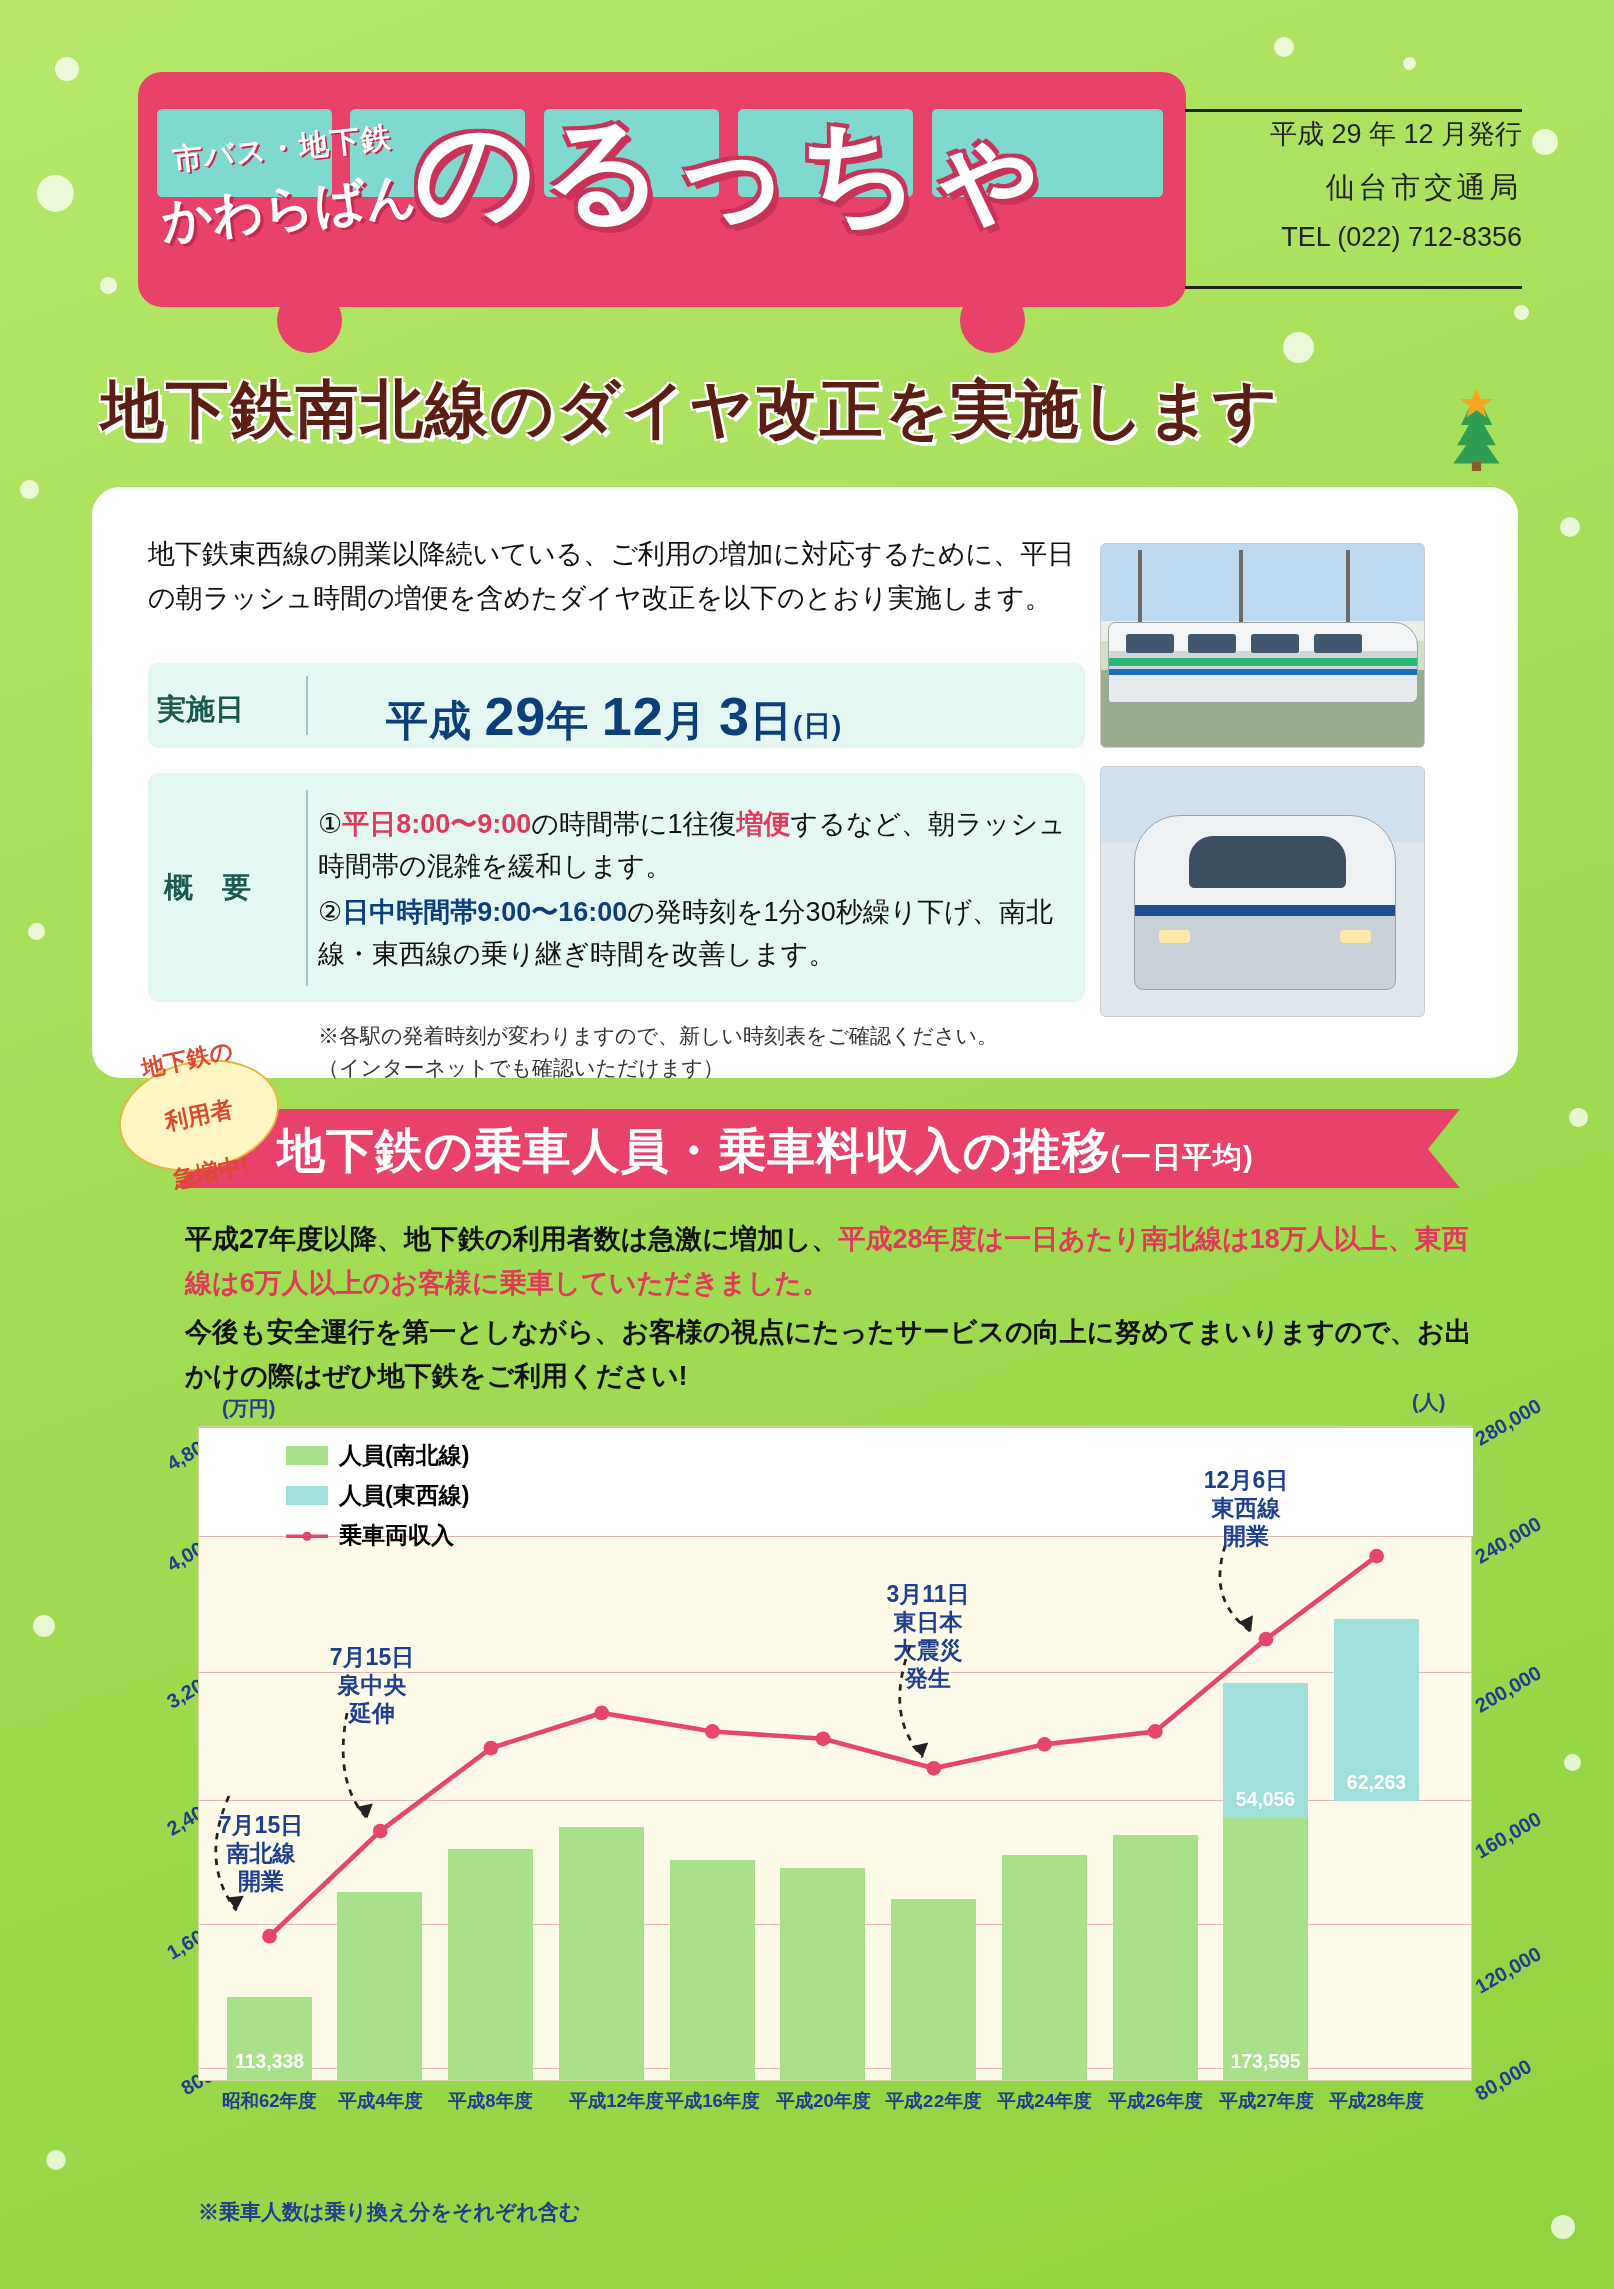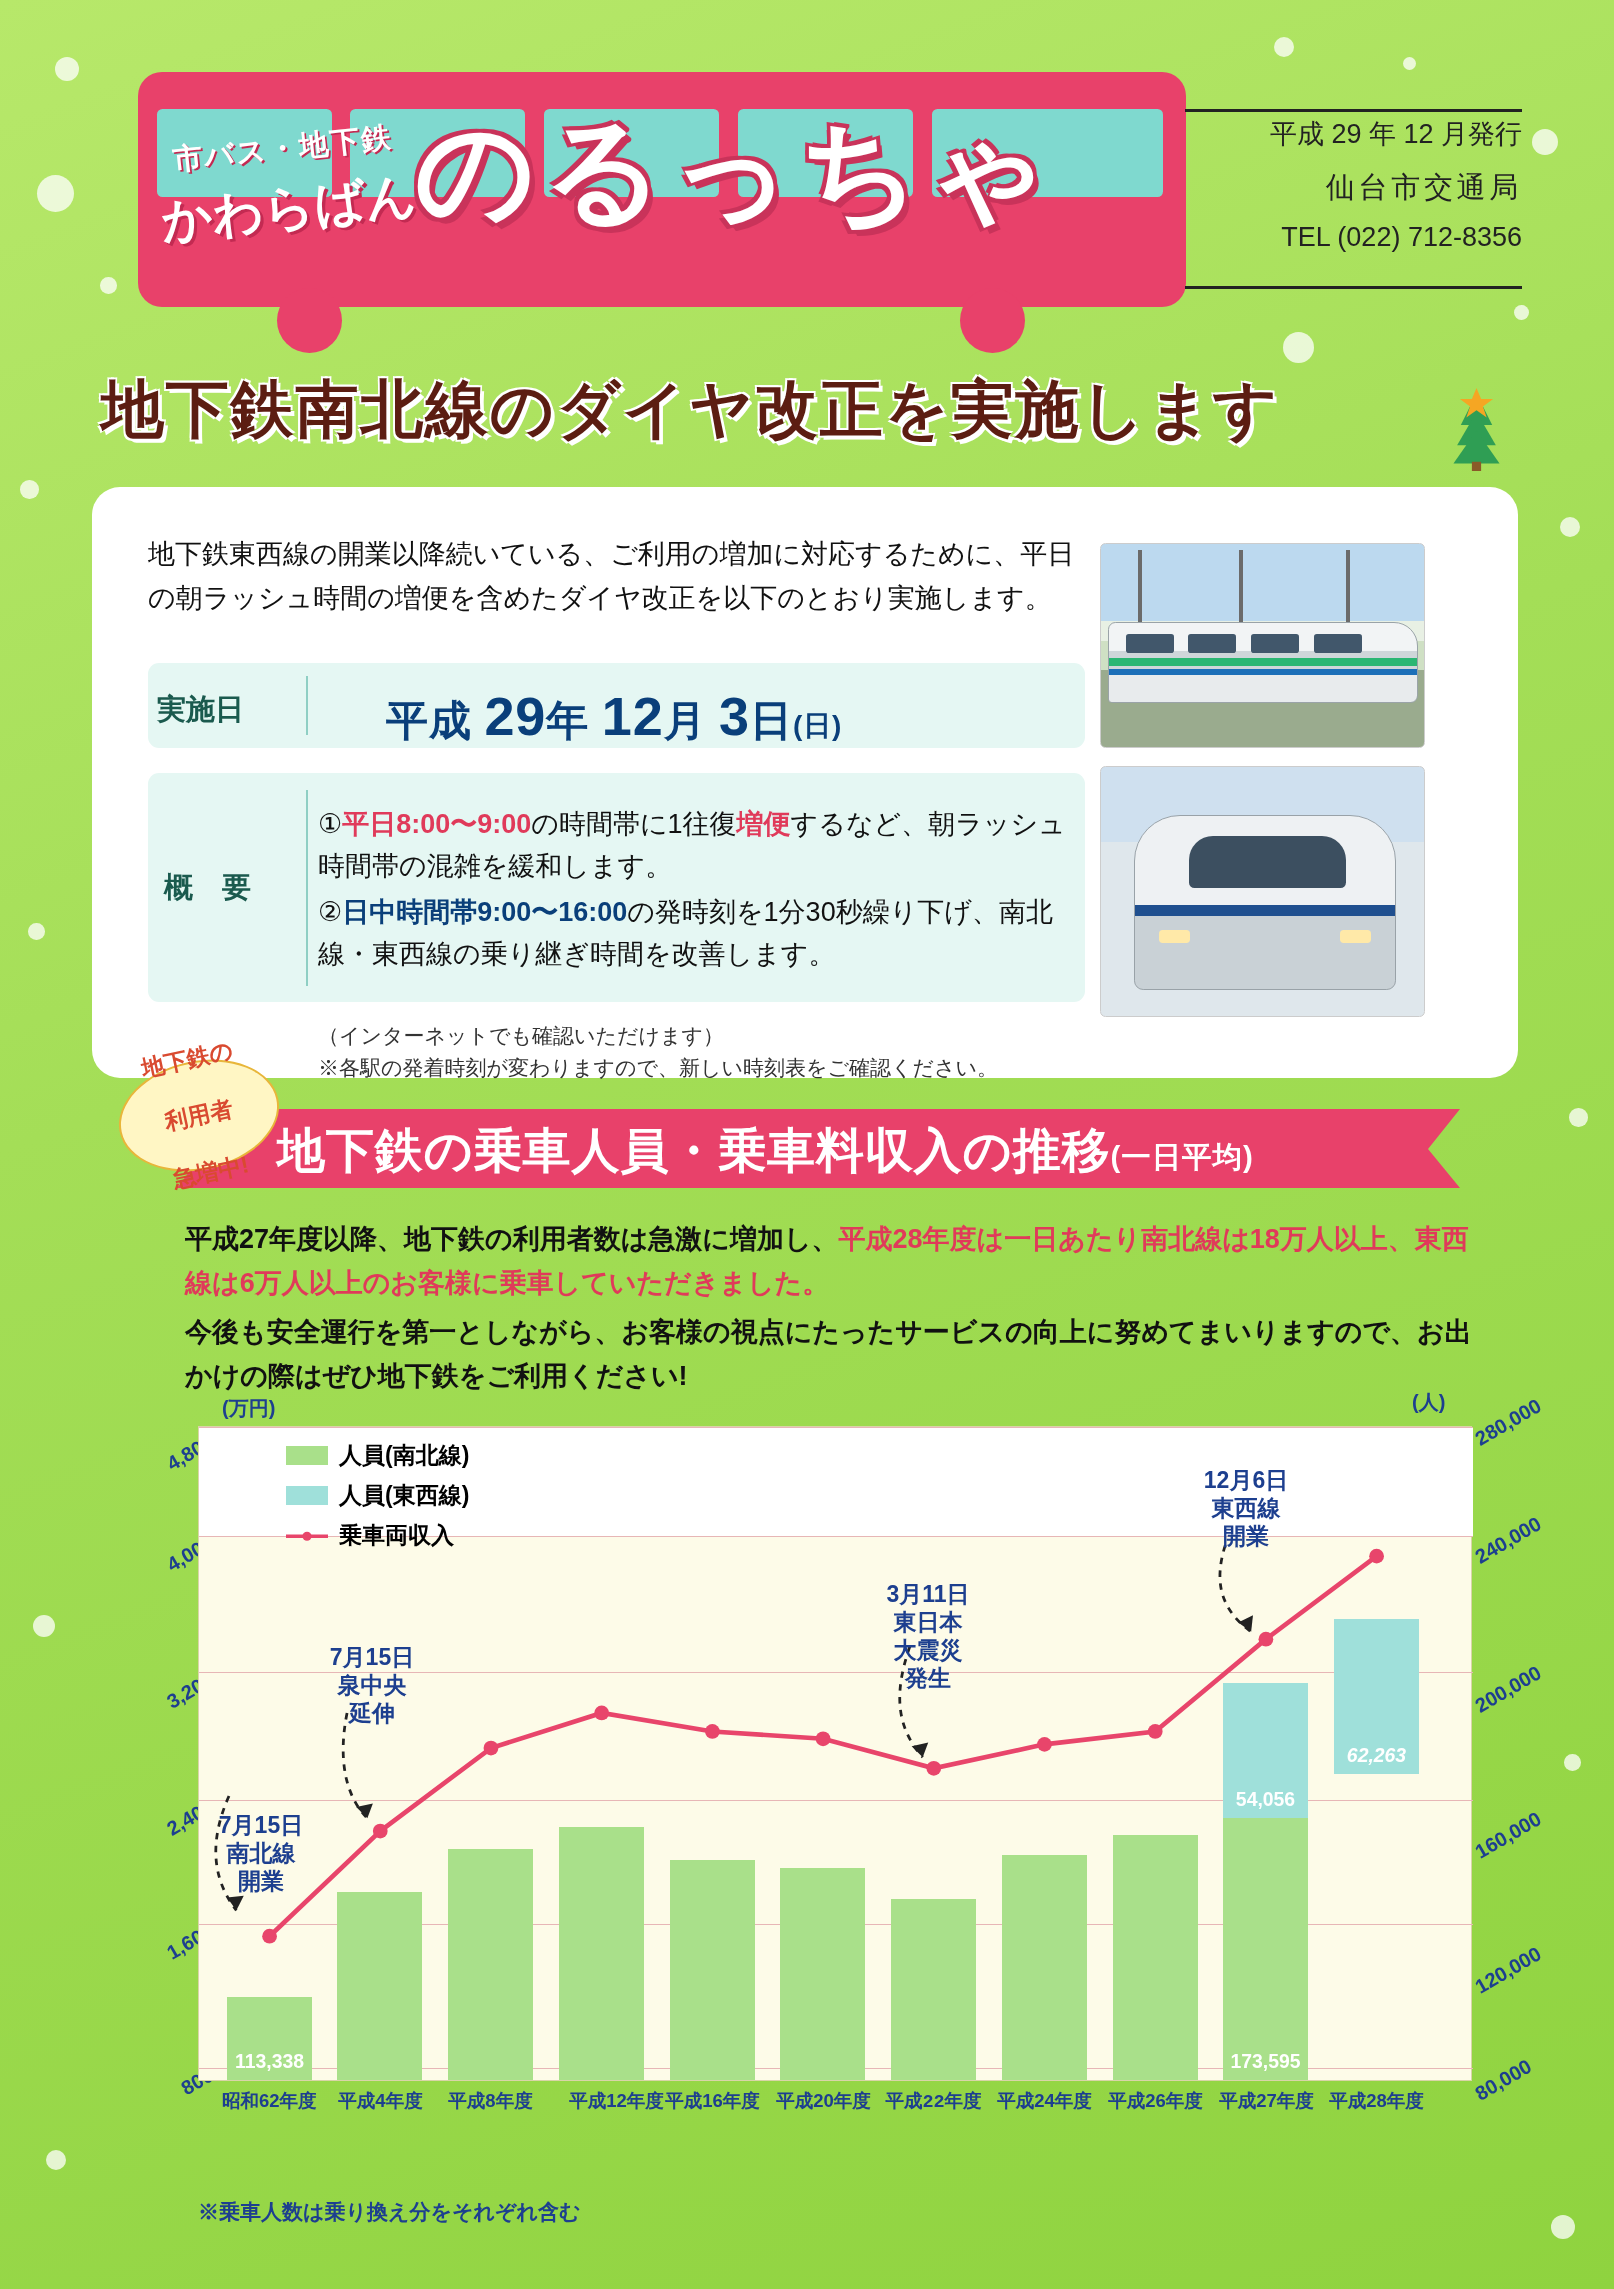--- a/index.html
+++ b/index.html
@@ -250,22 +250,22 @@
 <div class="summary">
   <div>
     <span>①</span><span class="hl">平日8:00〜9:00</span><span>の時間帯に1往復</span><span class="hl">増便</span><span>するなど、朝ラッシュ時間帯の混雑を緩和します。</span>
   </div>
   <div style="margin-top:3.7px;">
     <span>②</span><span class="hl2">日中時間帯9:00〜16:00</span><span>の発時刻を1分30秒繰り下げ、南北線・東西線の乗り継ぎ時間を改善します。</span>
   </div>
 </div>
 
 <div class="note">
+  <div>※各駅の発着時刻が変わりますので、新しい時刻表をご確認ください。</div>
   <div>（インターネットでも確認いただけます）</div>
-  <div>※各駅の発着時刻が変わりますので、新しい時刻表をご確認ください。</div>
 </div>
 
 <div class="photo photo1">
   <div class="p1-pole" style="left:37px;"></div>
   <div class="p1-pole" style="left:138px;"></div>
   <div class="p1-pole" style="left:245px;"></div>
   <div class="p1-train">
     <div class="p1-win" style="left:16.6px;width:48px;"></div>
     <div class="p1-win" style="left:79px;width:48px;"></div>
     <div class="p1-win" style="left:142px;width:48px;"></div>
@@ -371,21 +371,21 @@
     <div class="bar" style="left:1024px;width:85px;height:397px;">
       <div class="tz" style="height:135px;position:relative;">
         <div class="bar-label" style="bottom:7.4px;">54,056</div>
       </div>
       <div class="nb" style="height:262px;position:relative;">
         <div class="bar-label" style="bottom:7.4px;">173,595</div>
       </div>
     </div>
 
     <div class="bar" style="left:1135px;width:85px;height:461px;">
-      <div class="tz" style="height:155px;position:relative;font-style:italic;">
+      <div class="tz" style="height:182px;position:relative;">
         <div class="bar-label" style="bottom:7.4px;">62,263</div>
       </div>
     </div>
 
     <svg style="position:absolute;left:0;top:0;width:1274px;height:655px;" viewBox="0 0 1380 710">
       <polyline fill="none" stroke="#e8456b" stroke-width="5" points="76,552 196,438 316,348 436,310 556,330 676,338 796,370 916,344 1036,330 1156,230 1276,140"></polyline>
       <g fill="#e8456b">
         <circle cx="76" cy="552" r="8"></circle>
           <circle cx="196" cy="438" r="8"></circle>
           <circle cx="316" cy="348" r="8"></circle>

